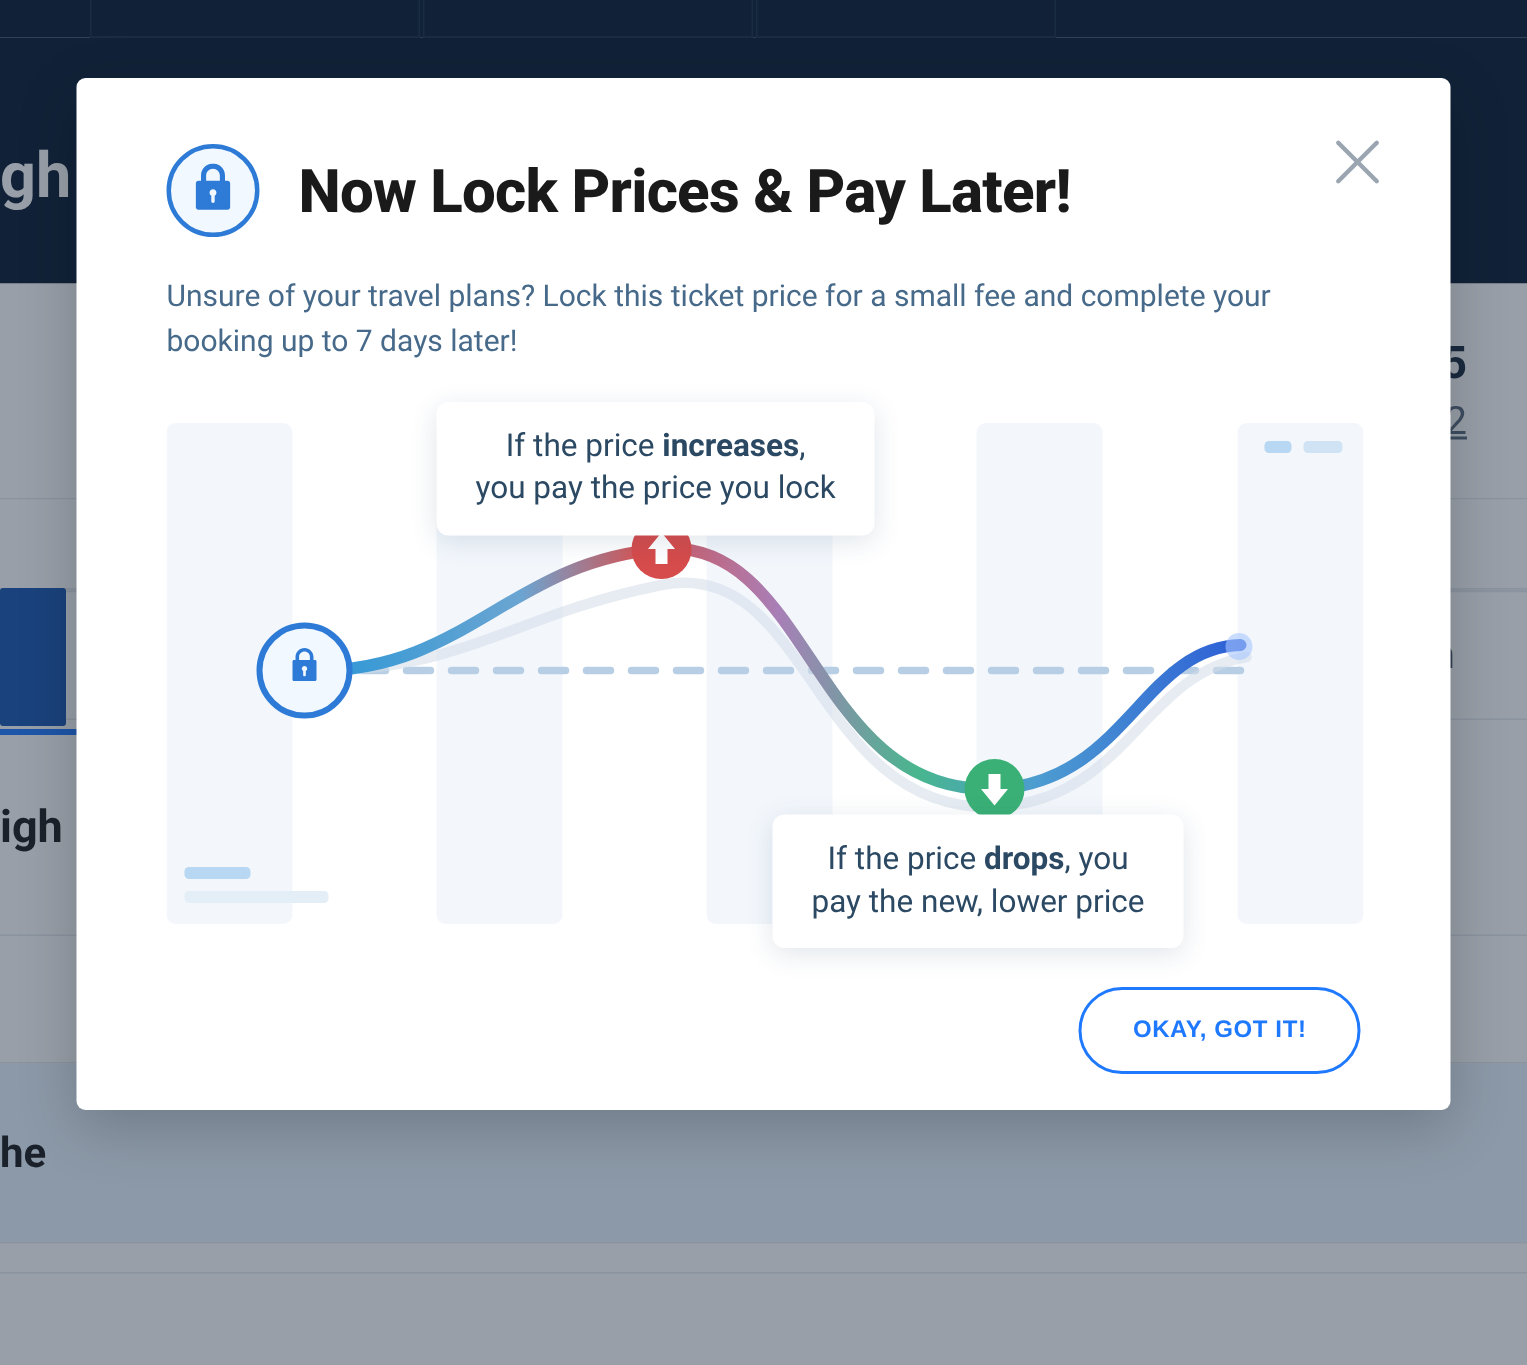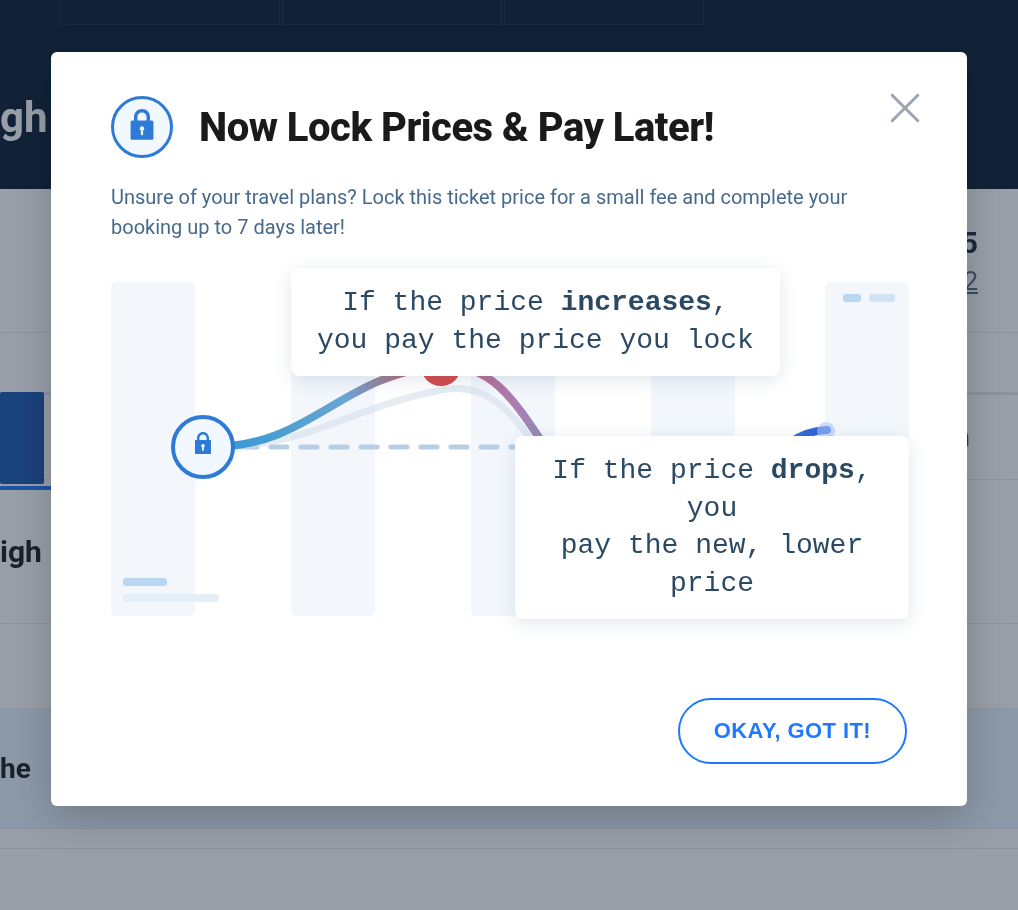--- a/index.html
+++ b/index.html
@@ -91,21 +91,21 @@
       display: flex;
       justify-content: center;
       align-items: flex-start;
       padding-top: 52px;
     }
     .modal {
       width: 916px;
       background: #fff;
       border-radius: 6px;
       box-shadow: 0 12px 40px rgba(0,0,0,0.2);
-      padding: 44px 60px 42px 60px;
+      padding: 44px 60px 24px 60px;
       position: relative;
     }
     .close-btn {
       position: absolute;
       top: 34px;
       right: 40px;
       width: 44px;
       height: 44px;
       cursor: pointer;
       color: #9aa5b1;
@@ -155,55 +155,53 @@
       width: 100%;
       height: 100%;
     }
 
     .tooltip {
       position: absolute;
       background: #fff;
       border-radius: 8px;
       box-shadow: 0 4px 18px rgba(45, 75, 110, 0.14);
       padding: 16px 26px;
-      font-size: 28px;
+      font-size: 21px;
       color: #2c4964;
       text-align: center;
       line-height: 1.35;
       white-space: nowrap;
-      font-family: Liberation Mono, monospace;
     }
     .tooltip strong { color: #2c4964; font-weight: 700; }
     .tooltip-up { top: 6px; left: 180px; }
-    .tooltip-down { bottom: 13px; left: 404px; }
+    .tooltip-down { bottom: 0px; left: 404px; }
 
     .price-dot {
       position: absolute;
       width: 18px;
       height: 18px;
       background: #a9c7ff;
       border-radius: 50%;
       opacity: 0.6;
     }
 
     .cta-row {
       display: flex;
       justify-content: flex-end;
     }
     .cta-button {
       border: 2px solid #1f79ff;
       color: #1f79ff;
       background: #fff;
-      font-size: 22px;
+      font-size: 16px;
       font-weight: 700;
       letter-spacing: 0.4px;
       padding: 18px 34px;
       border-radius: 38px;
       cursor: pointer;
-      margin-top: 40px;
     }
   </style>
 </head>
 <body>
 
 <div class="bg-page">
   <div class="bg-top">
     <div class="bg-tab"></div>
     <div class="bg-tab"></div>
     <div class="bg-tab" style="width:200px"></div>

